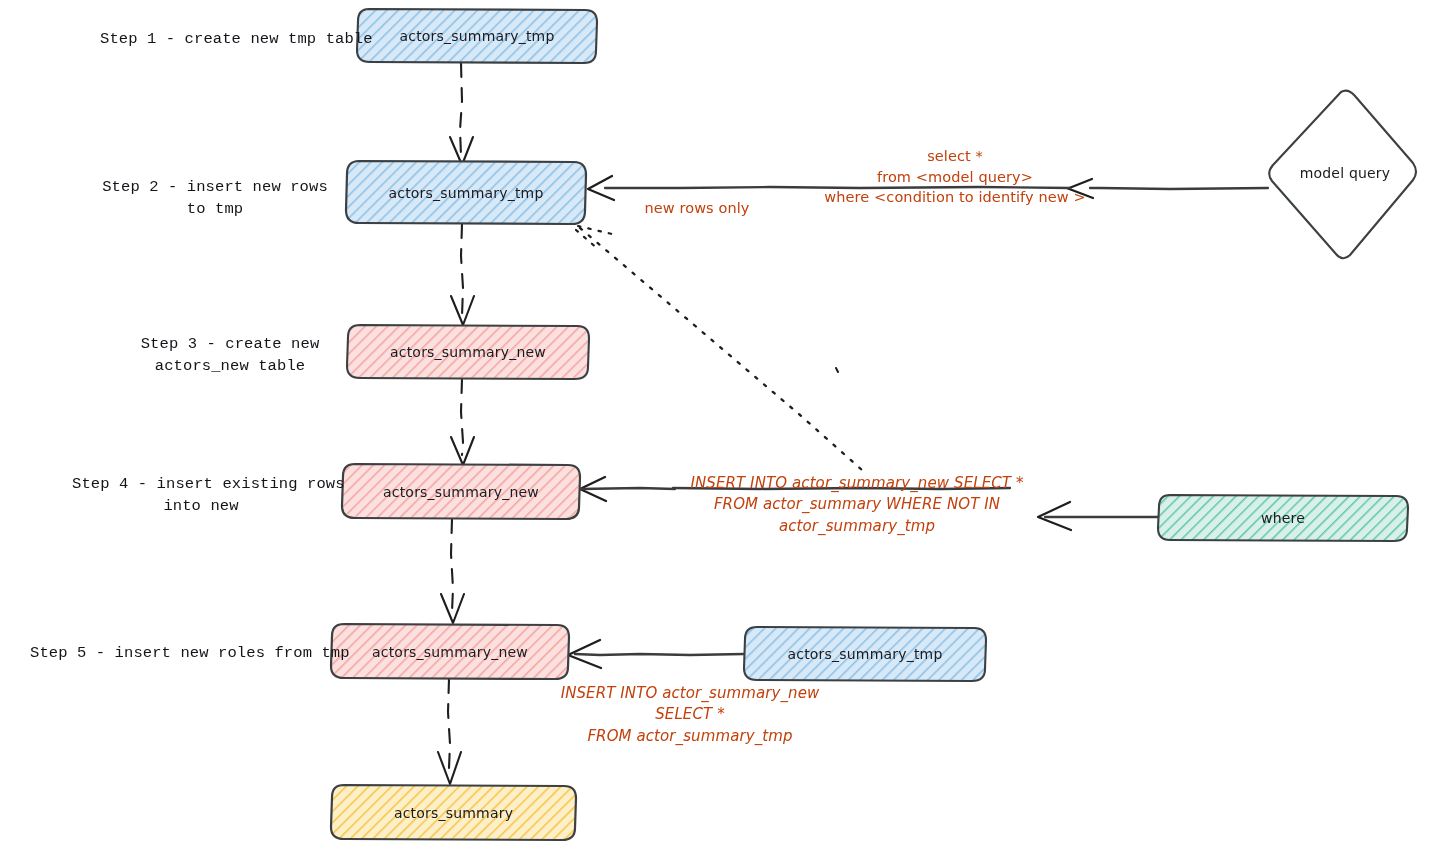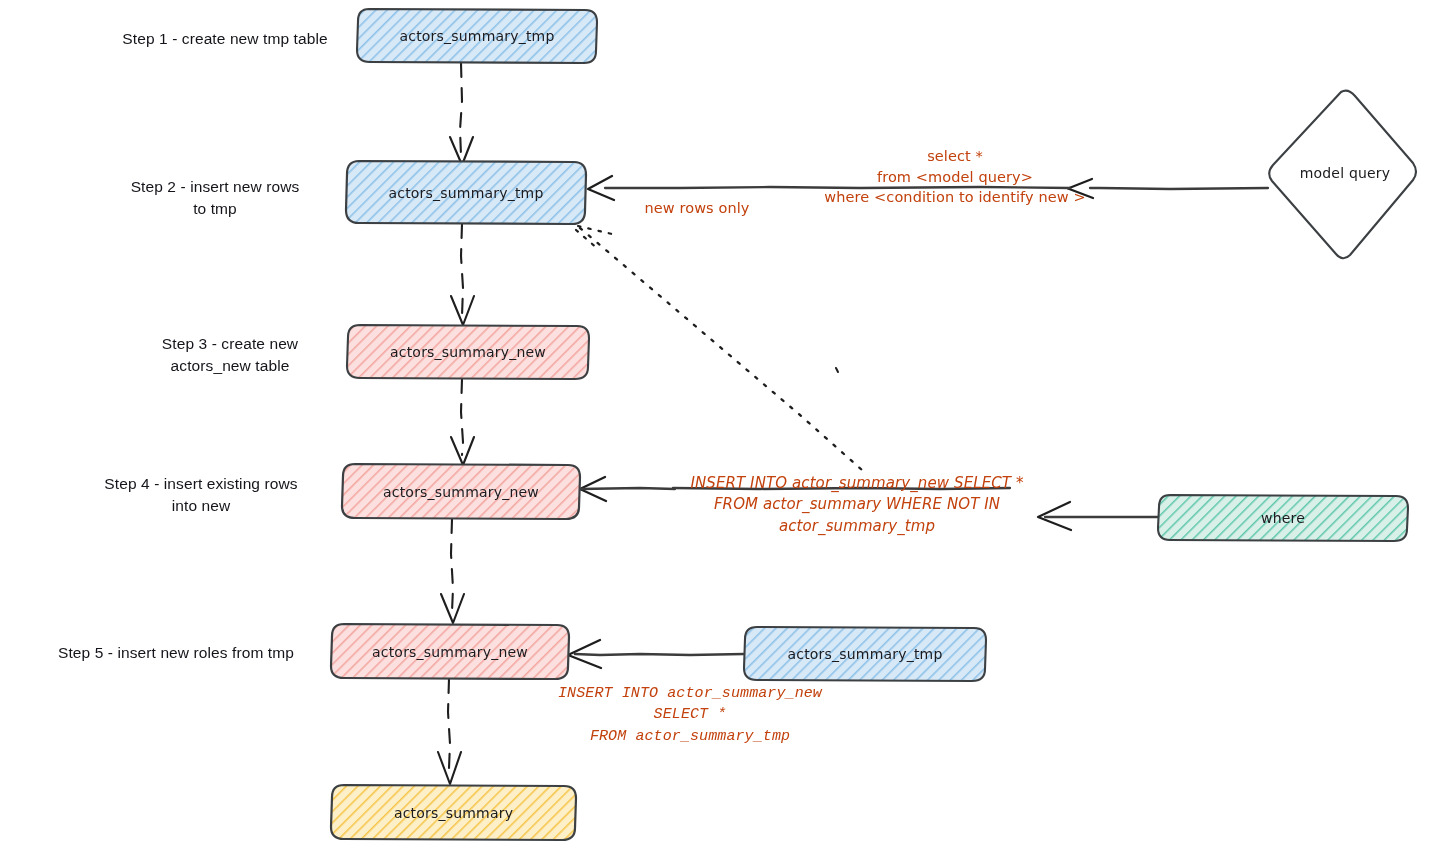--- a/index.html
+++ b/index.html
@@ -33,21 +33,21 @@
     justify-content: center;
     font-family: "DejaVu Sans", sans-serif;
     font-size: 14px;
     color: #1b1b1f;
     letter-spacing: 0.2px;
     pointer-events: none;
     white-space: pre;
   }
   .step-label {
     position: absolute;
-    font-family: Liberation Sans, sans-serif;
+    font-family: Liberation Mono, monospace;
     font-size: 15.5px;
     color: #14151a;
     text-align: center;
     line-height: 1.45;
     white-space: pre;
     letter-spacing: 0.1px;
   }
   .edge-label {
     position: absolute;
     font-family: "DejaVu Sans", sans-serif;
@@ -230,17 +230,17 @@
   <div class="edge-label" style="left:627px; top:198px; width:140px;">new rows only</div>
 
   <div class="edge-label" style="left:810px; top:146px; width:290px;">select *
 from &lt;model query&gt;
 where &lt;condition to identify new &gt;</div>
 
   <div class="edge-label mono" style="left:672px; top:473px; width:370px;">INSERT INTO actor_summary_new SELECT *
 FROM actor_summary WHERE NOT IN
 actor_summary_tmp</div>
 
-  <div class="edge-label mono" style="left:540px; top:683px; width:300px;font-family:Liberation Mono, monospace;">INSERT INTO actor_summary_new
+  <div class="edge-label mono" style="left:540px; top:683px; width:300px;">INSERT INTO actor_summary_new
 SELECT *
 FROM actor_summary_tmp</div>
 
 </div>
 
 </body></html>

